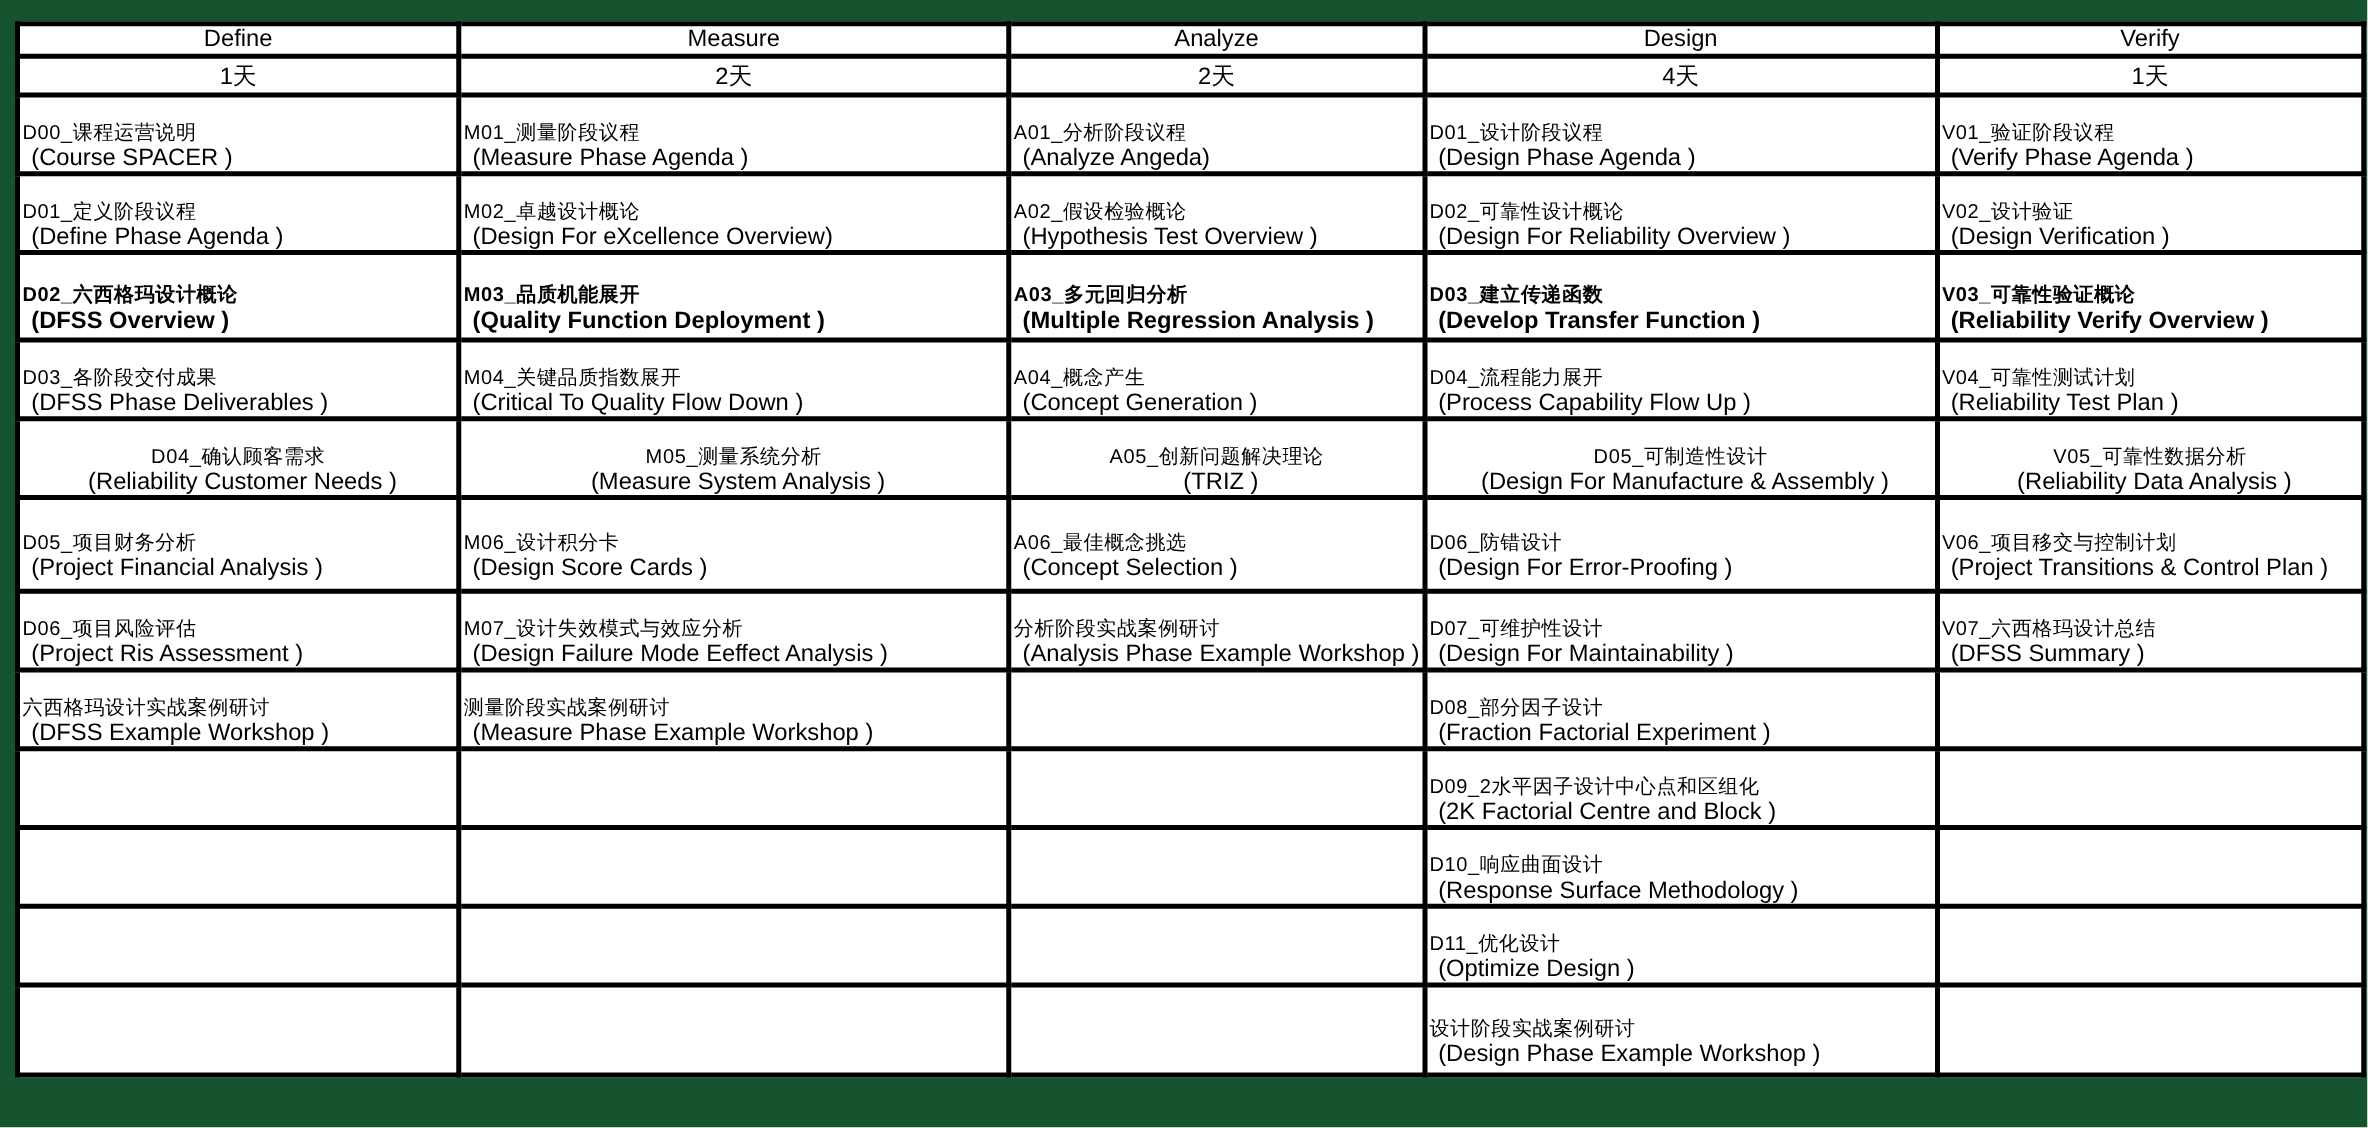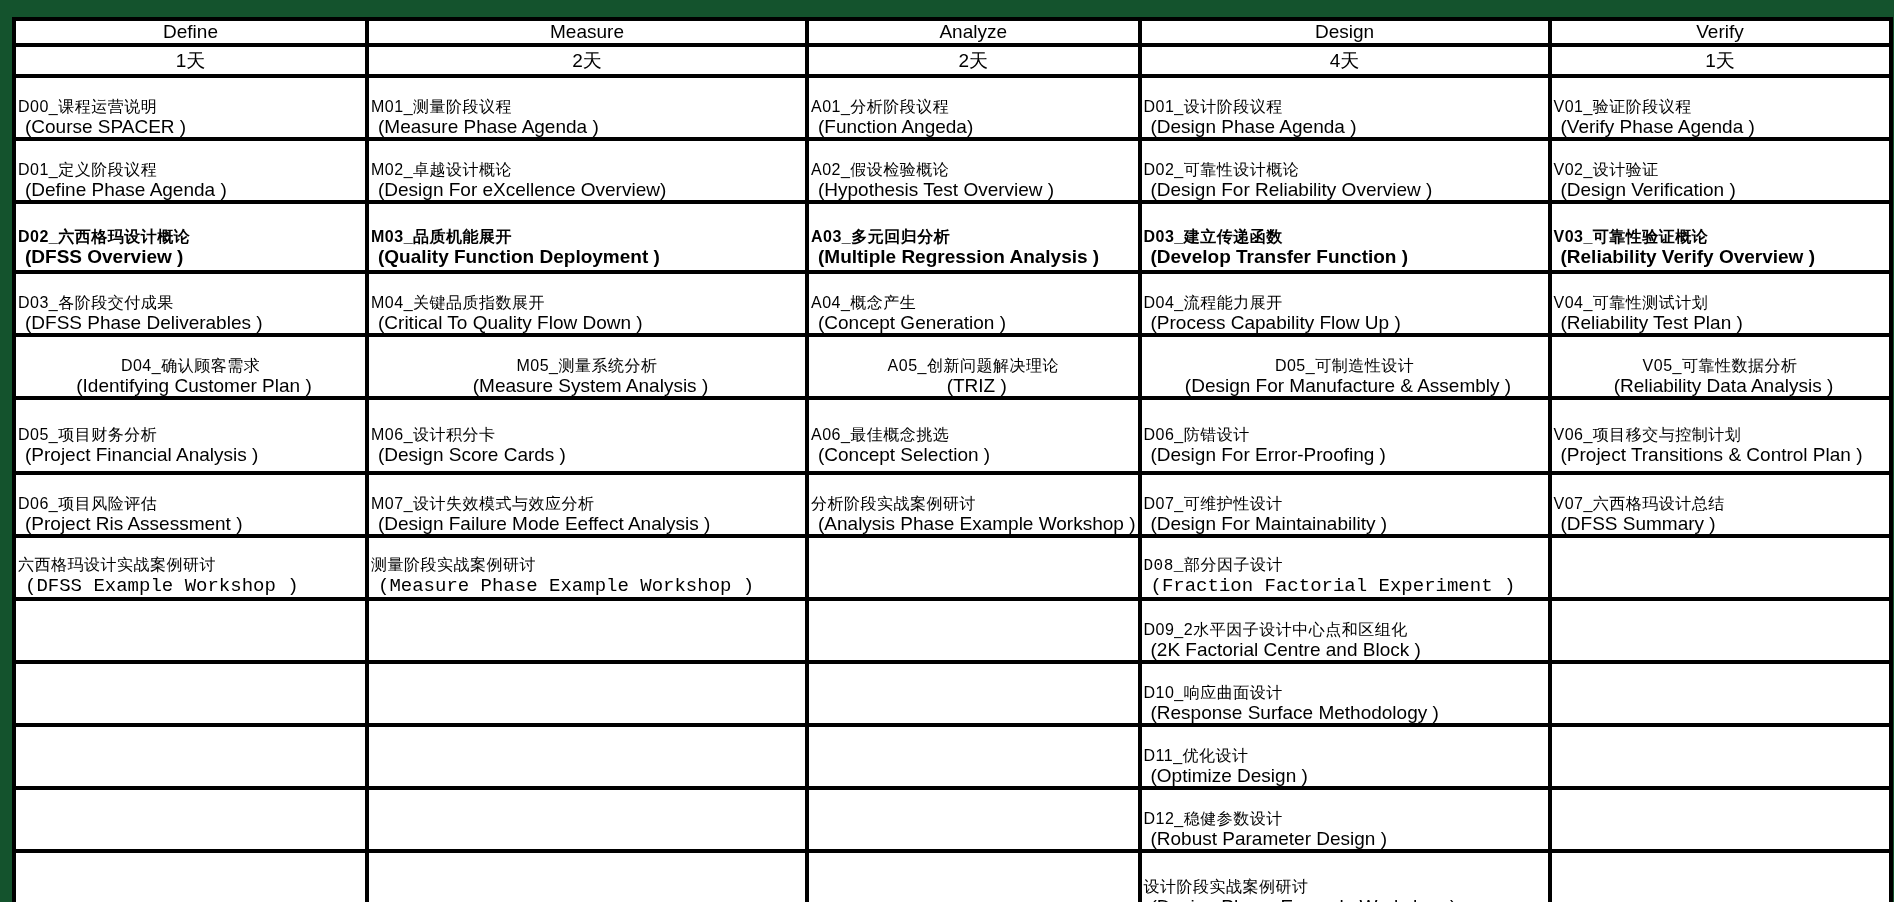--- a/index.html
+++ b/index.html
@@ -91,21 +91,21 @@
           <td>
             <div class="zh">D00_课程运营说明</div>
             <div class="en">(Course SPACER )</div>
           </td>
           <td>
             <div class="zh">M01_测量阶段议程</div>
             <div class="en">(Measure Phase Agenda )</div>
           </td>
           <td>
             <div class="zh">A01_分析阶段议程</div>
-            <div class="en">(Function Angeda)</div>
+            <div class="en">(Analyze Angeda)</div>
           </td>
           <td>
             <div class="zh">D01_设计阶段议程</div>
             <div class="en">(Design Phase Agenda )</div>
           </td>
           <td>
             <div class="zh">V01_验证阶段议程</div>
             <div class="en">(Verify Phase Agenda )</div>
           </td>
         </tr>
@@ -171,21 +171,21 @@
             <div class="en">(Process Capability Flow Up )</div>
           </td>
           <td>
             <div class="zh">V04_可靠性测试计划</div>
             <div class="en">(Reliability Test Plan )</div>
           </td>
         </tr>
         <tr style="height: 58px; text-align: center;">
           <td>
             <div class="zh">D04_确认顾客需求</div>
-            <div class="en">(Identifying Customer Plan )</div>
+            <div class="en">(Reliability Customer Needs )</div>
           </td>
           <td>
             <div class="zh">M05_测量系统分析</div>
             <div class="en">(Measure System Analysis )</div>
           </td>
           <td>
             <div class="zh">A05_创新问题解决理论</div>
             <div class="en">(TRIZ )</div>
           </td>
           <td>
@@ -234,21 +234,21 @@
           </td>
           <td>
             <div class="zh">D07_可维护性设计</div>
             <div class="en">(Design For Maintainability )</div>
           </td>
           <td>
             <div class="zh">V07_六西格玛设计总结</div>
             <div class="en">(DFSS Summary )</div>
           </td>
         </tr>
-        <tr style="height: 53px; font-family: Liberation Mono, monospace;">
+        <tr style="height: 53px;">
           <td>
             <div class="zh">六西格玛设计实战案例研讨</div>
             <div class="en">(DFSS Example Workshop )</div>
           </td>
           <td>
             <div class="zh">测量阶段实战案例研讨</div>
             <div class="en">(Measure Phase Example Workshop )</div>
           </td>
           <td></td>
           <td>
@@ -277,30 +277,20 @@
           </td>
           <td></td>
         </tr>
         <tr style="height: 47px;">
           <td></td>
           <td></td>
           <td></td>
           <td>
             <div class="zh">D11_优化设计</div>
             <div class="en">(Optimize Design )</div>
-          </td>
-          <td></td>
-        </tr>
-        <tr style="height: 48px;">
-          <td></td>
-          <td></td>
-          <td></td>
-          <td>
-            <div class="zh">D12_稳健参数设计</div>
-            <div class="en">(Robust Parameter Design )</div>
           </td>
           <td></td>
         </tr>
         <tr style="height: 72px;">
           <td></td>
           <td></td>
           <td></td>
           <td>
             <div class="zh">设计阶段实战案例研讨</div>
             <div class="en">(Design Phase Example Workshop )</div>

